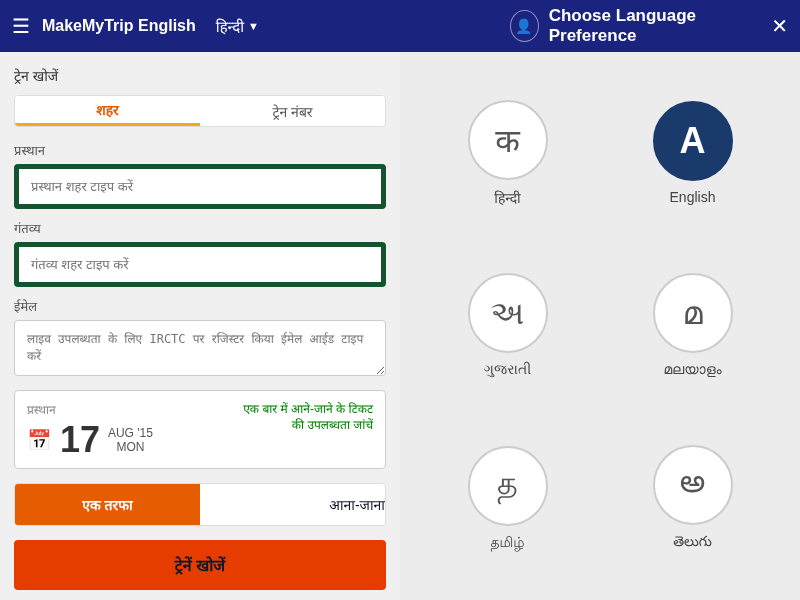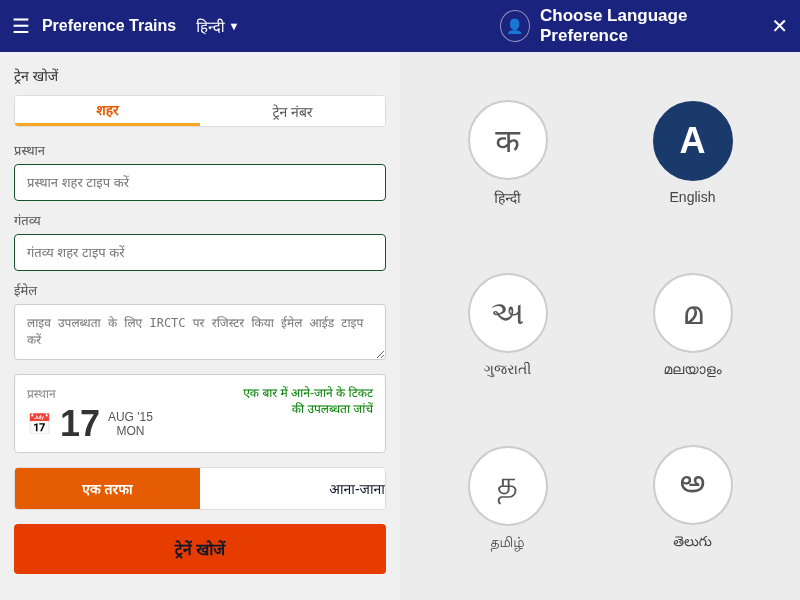--- a/index.html
+++ b/index.html
@@ -106,21 +106,21 @@
     }
     .field-label {
       font-size: 13px;
       color: #555;
       margin-bottom: 5px;
       margin-top: 10px;
     }
     .text-input {
       width: 100%;
       padding: 10px 12px;
-      border: 1px solid #14532d;
+      border: 5px solid #14532d;
       border-radius: 4px;
       font-size: 13px;
       color: #aaa;
       background: white;
     }
     .email-input {
       width: 100%;
       padding: 10px 12px;
       border: 1px solid #ccc;
       border-radius: 4px;
@@ -231,21 +231,21 @@
     .lang-name {
       font-size: 14px;
       color: #444;
     }
   </style>
 </head>
 <body>
 
 <div class="header">
   <span class="header-menu-icon">☰</span>
-  <span class="header-logo">Preference Trains</span>
+  <span class="header-logo">MakeMyTrip English</span>
   <button class="header-lang-btn">
     <span>हिन्दी</span>
     <span class="arrow">▼</span>
   </button>
   <div class="header-divider"></div>
   <div class="header-title-section">
     <div class="header-avatar">
       <span>👤</span>
     </div>
     <span>Choose Language Preference</span>

